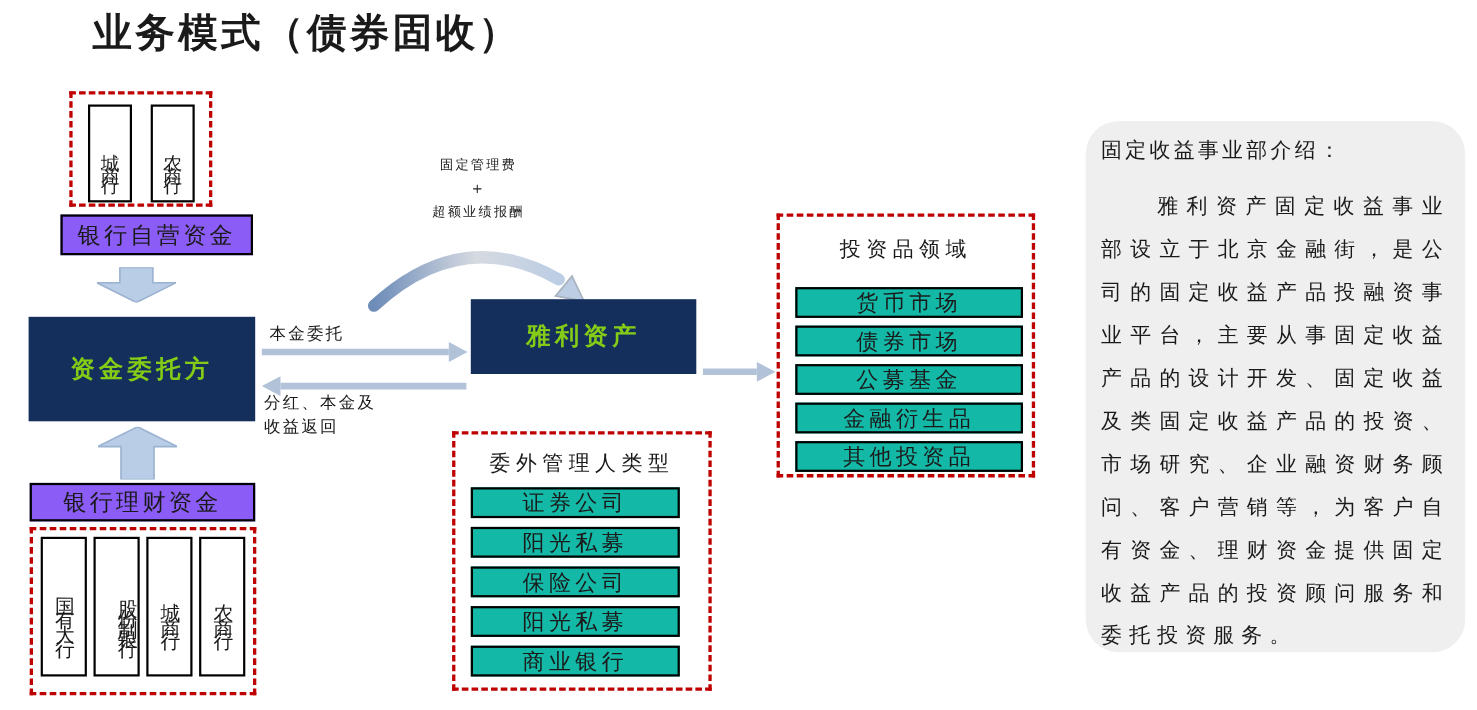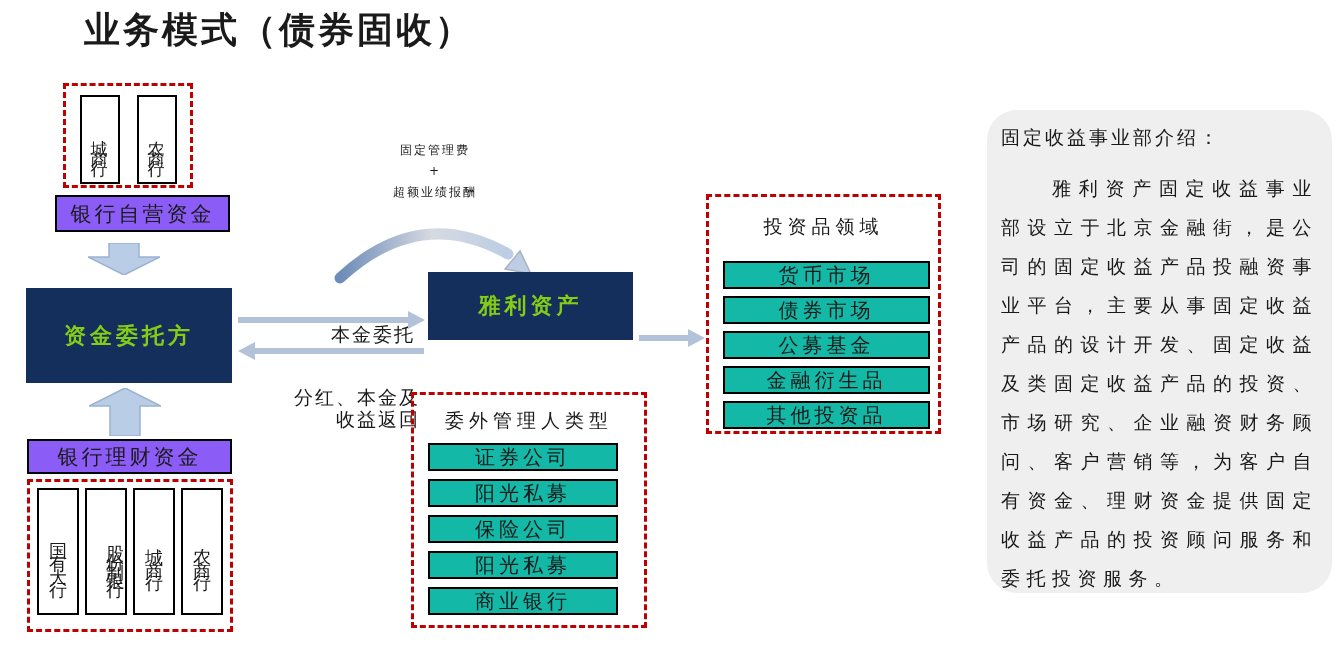--- a/index.html
+++ b/index.html
@@ -102,25 +102,24 @@
     height: 28px;
     display: flex;
     align-items: center;
     justify-content: center;
     font-size: 20px;
     letter-spacing: 4px;
     white-space: nowrap;
   }
 
   .flow-label {
-    font-size: 19px;
+    font-size: 15px;
     letter-spacing: 2px;
-    text-align: right;
-    white-space: nowrap;
-    margin-top: 28px;
+    text-align: left;
+    white-space: nowrap;
   }
   .fee-label { font-size: 12px; letter-spacing: 2px; line-height: 21px; text-align: center; }
 
   .intro-panel {
     left: 987px; top: 110px;
     width: 345px; height: 483px;
     background: var(--panel-bg);
     padding: 8px 14px 10px 14px;
     font-size: 19px;
     border-radius: 30px;

